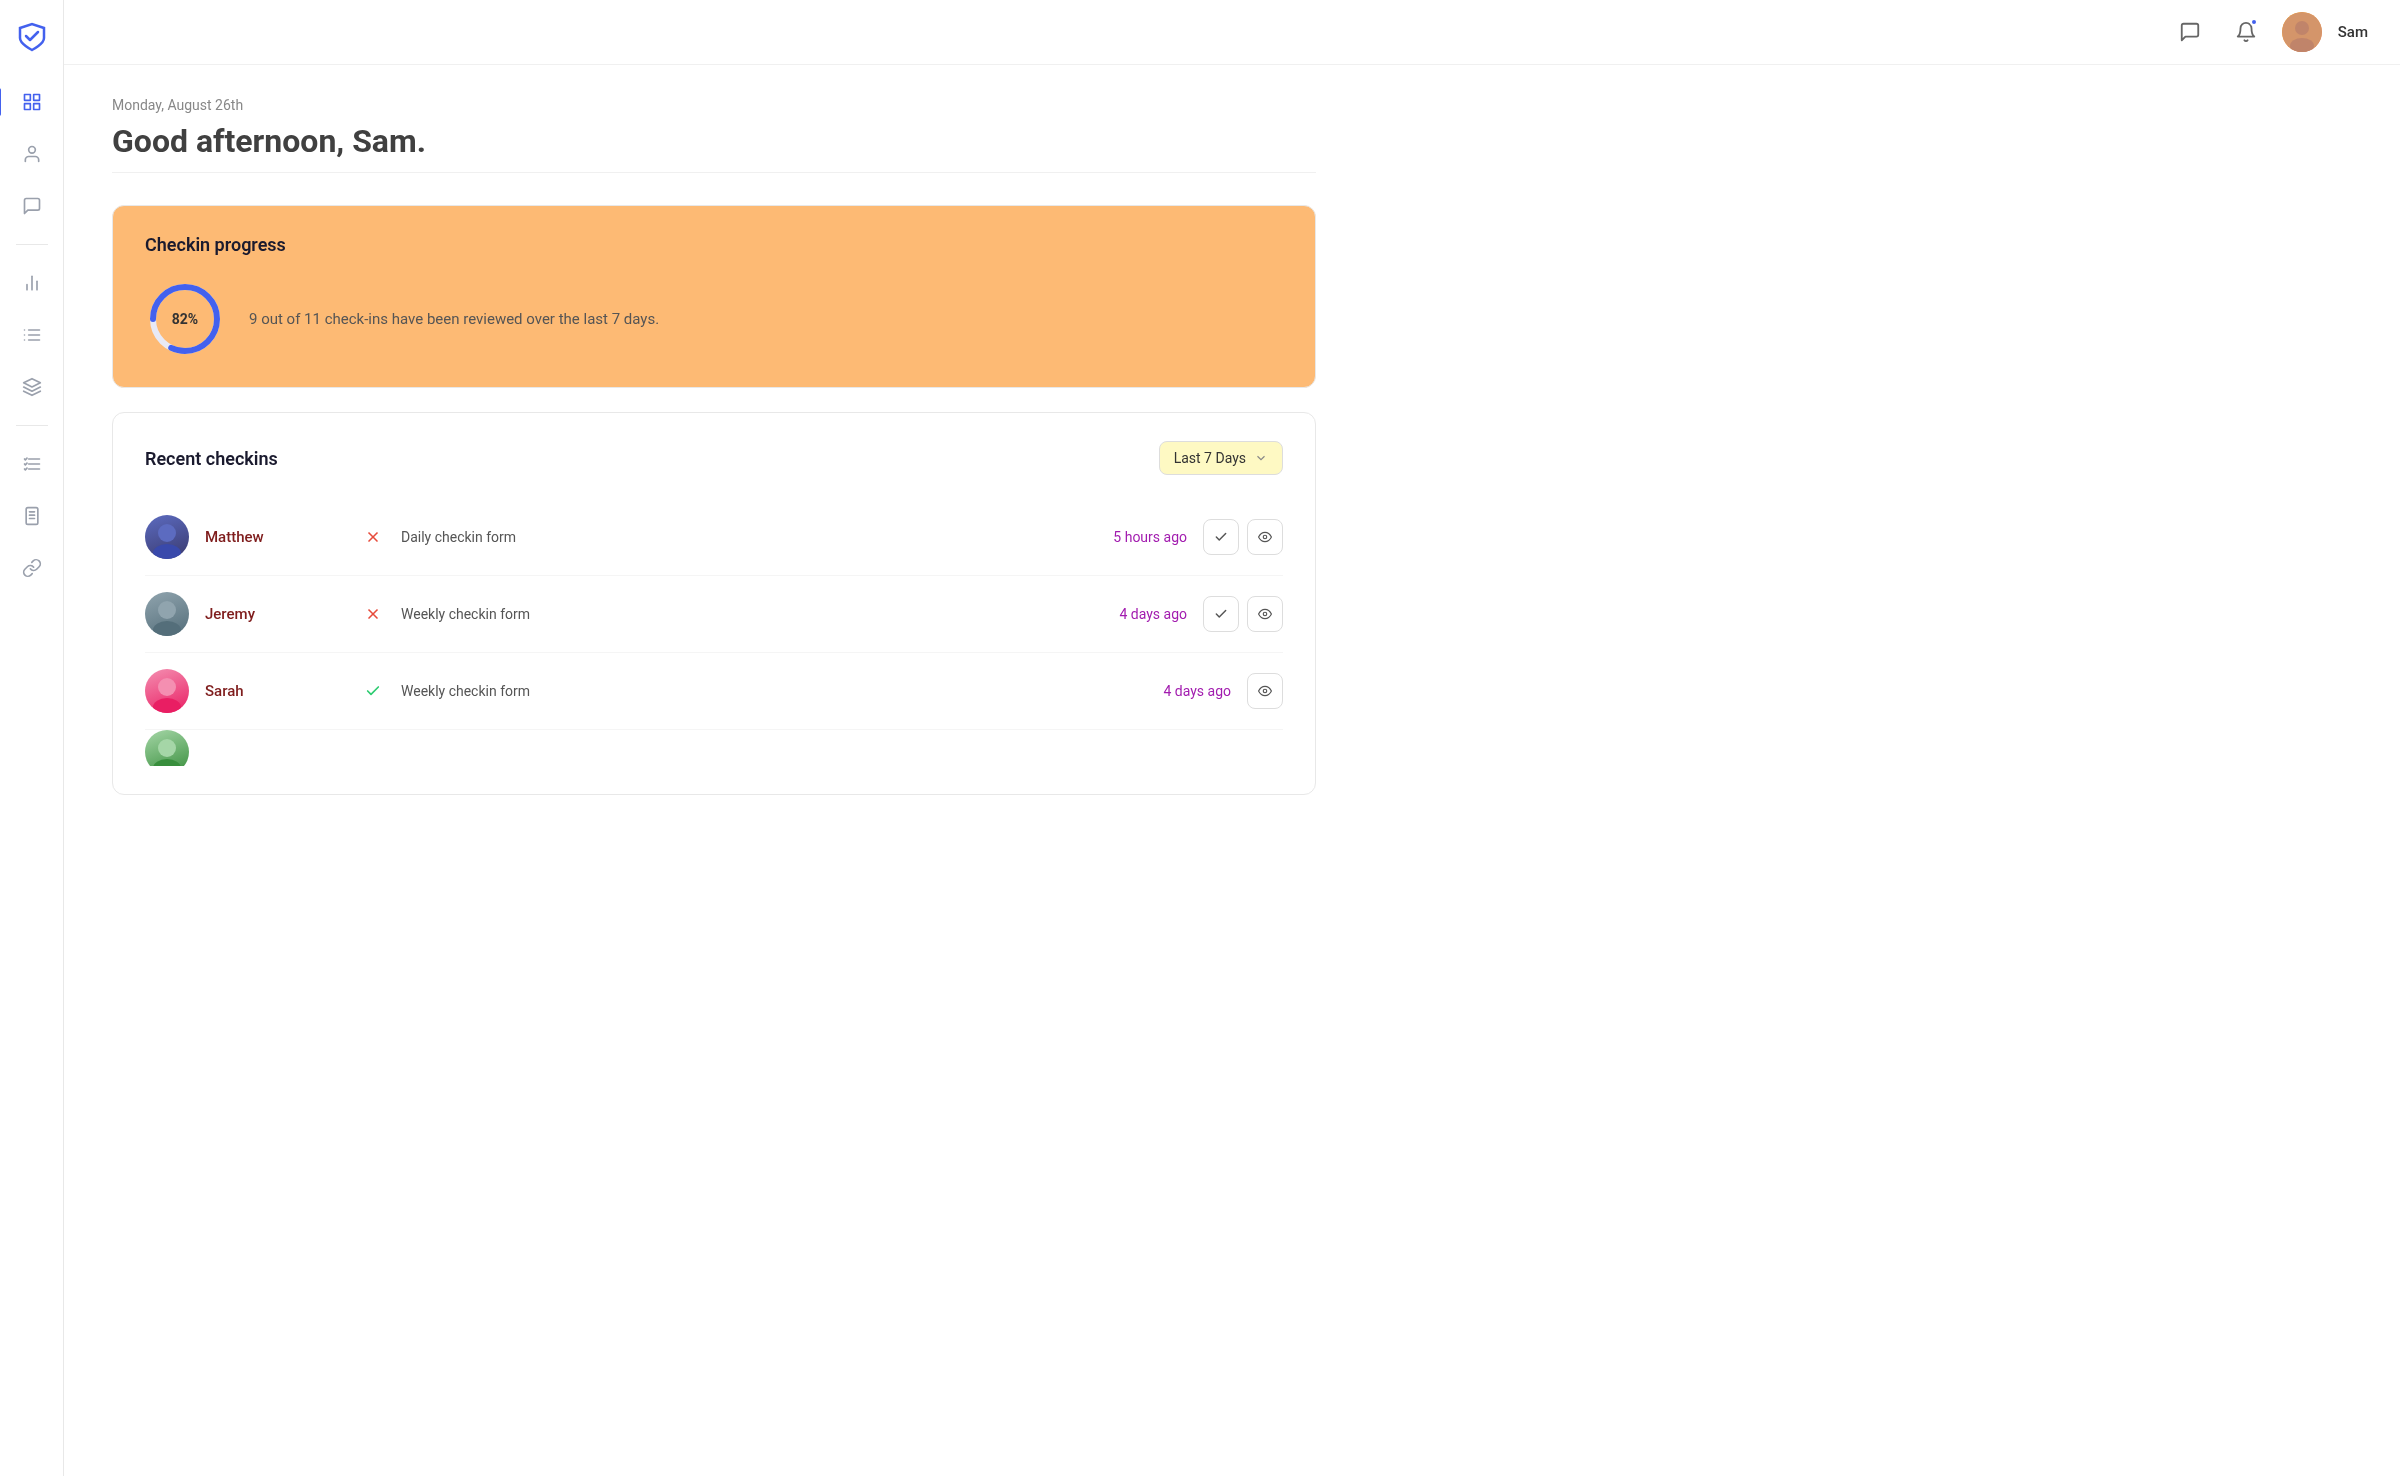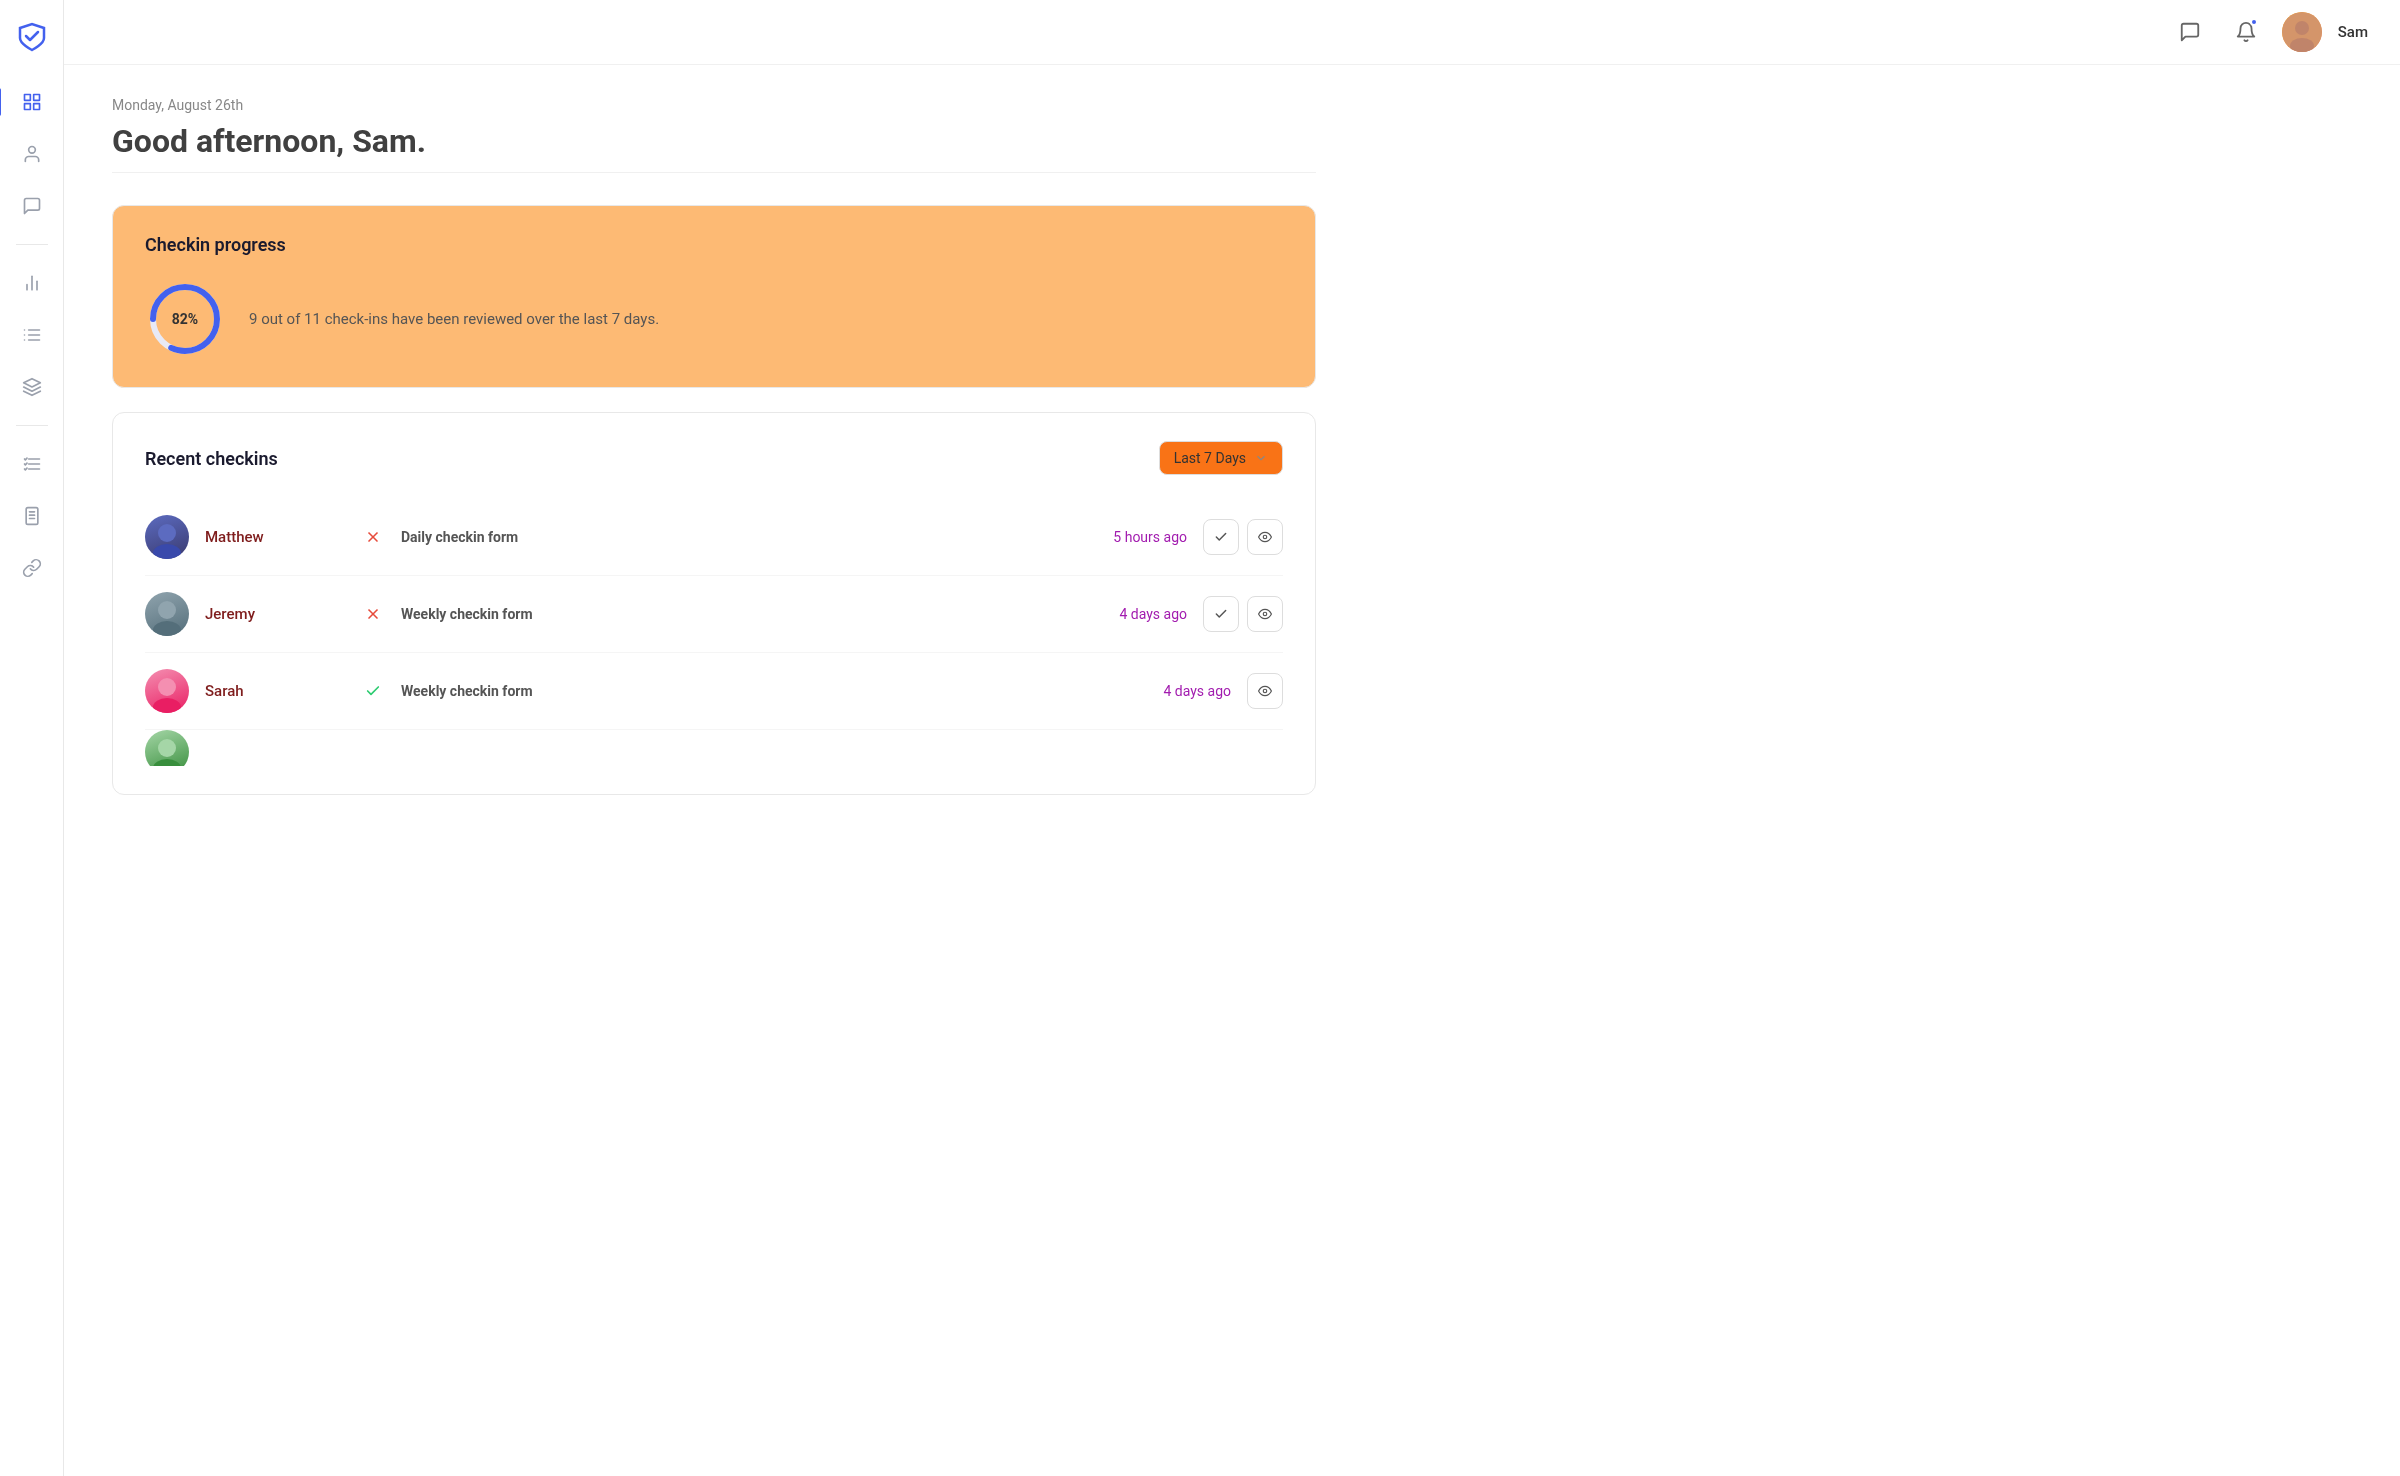--- a/index.html
+++ b/index.html
@@ -214,21 +214,21 @@
     .filter-select {
       display: flex;
       align-items: center;
       gap: 8px;
       border: 1px solid #ddd;
       border-radius: 8px;
       padding: 8px 14px;
       font-size: 14px;
       color: #333;
       cursor: pointer;
-      background: #f97316;
+      background: #fef9c3;
     }
     .filter-select svg {
       color: #888;
     }
 
     
     .checkin-row {
       display: flex;
       align-items: center;
       padding: 16px 0;
@@ -254,21 +254,20 @@
       justify-content: center;
       flex-shrink: 0;
     }
     .status-icon.unreviewed { color: #e74c3c; }
     .status-icon.reviewed { color: #2ecc71; }
 
     .checkin-form {
       font-size: 14px;
       color: #555;
       flex: 1;
-      font-weight: bold;
     }
     .checkin-time {
       font-size: 14px;
       color: #a21caf;
       width: 120px;
       text-align: right;
     }
     .checkin-actions {
       display: flex;
       gap: 8px;

